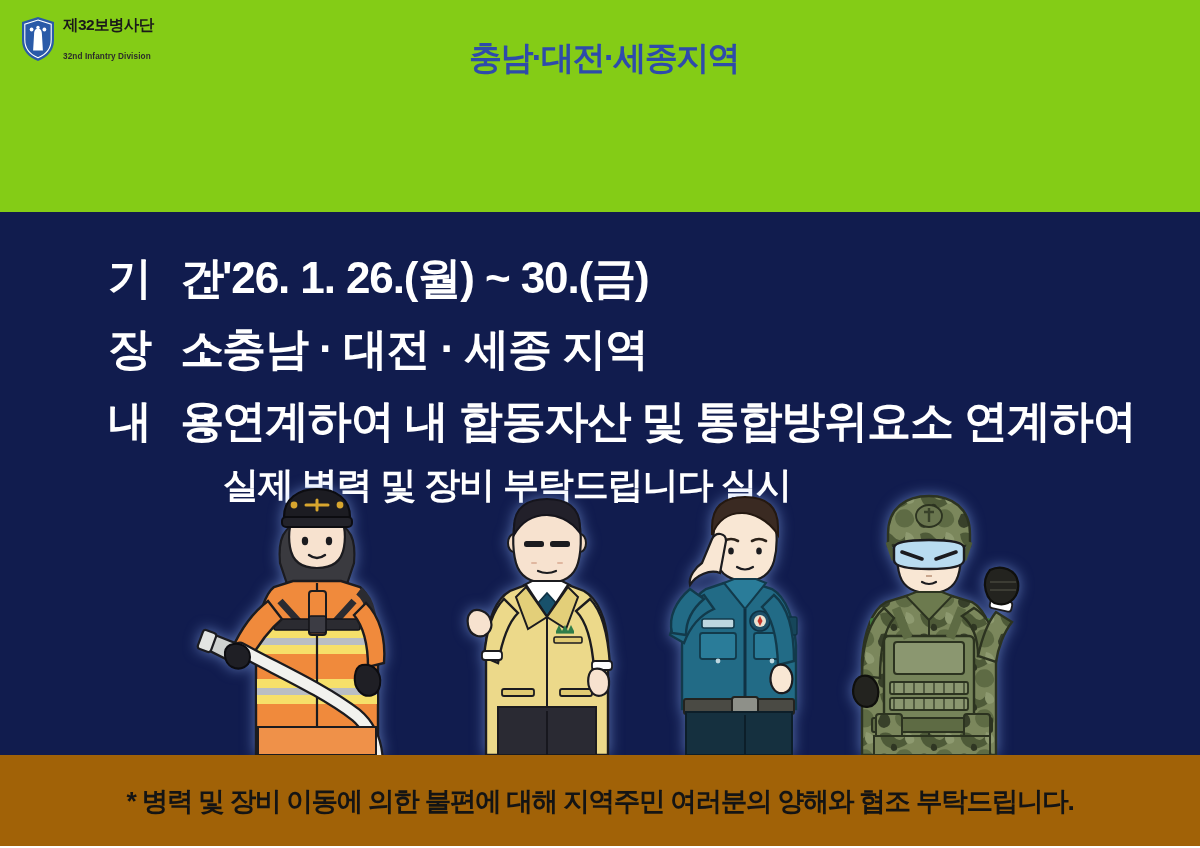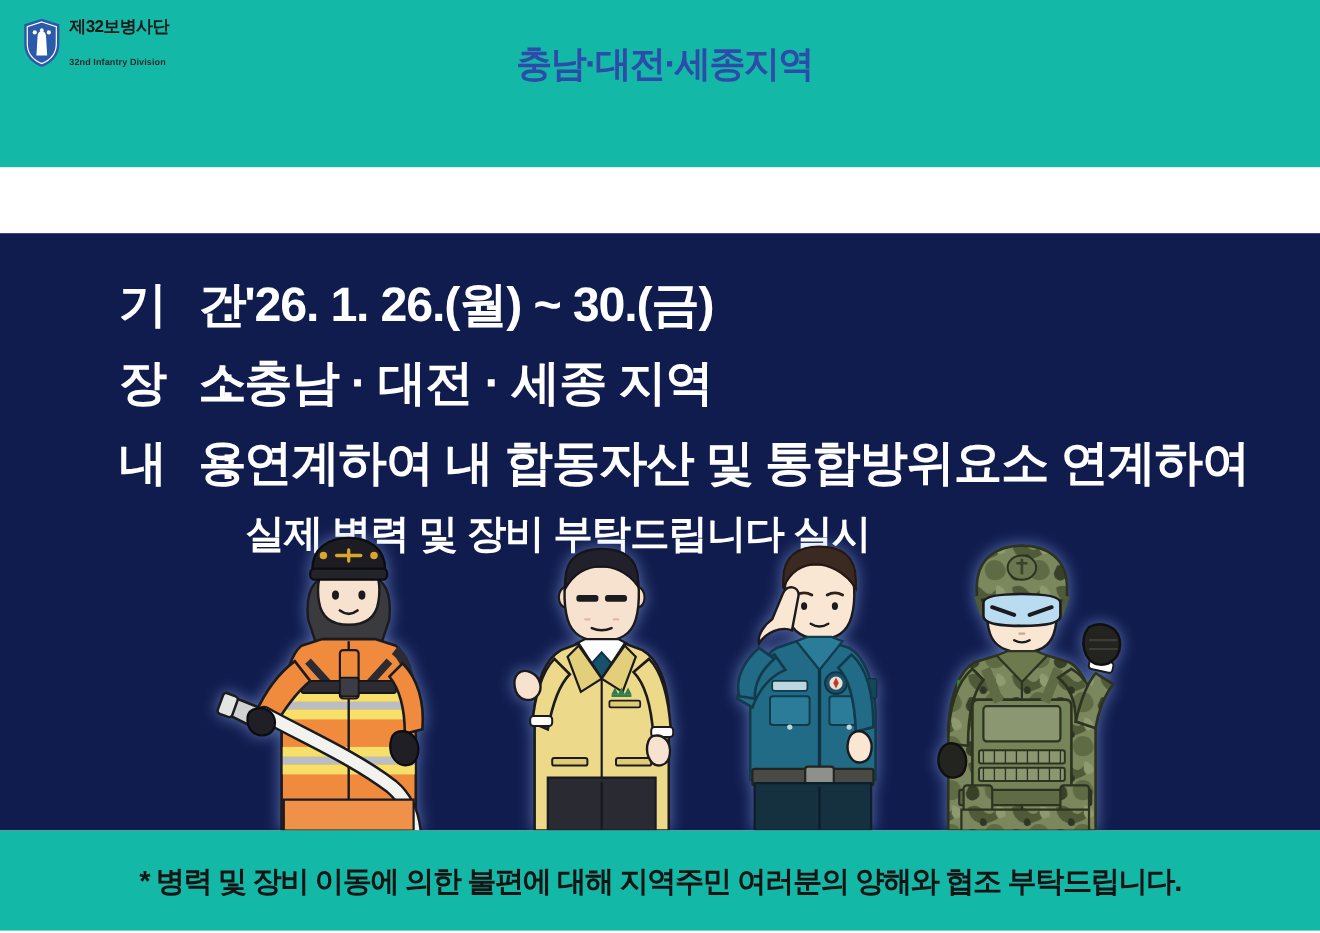--- a/index.html
+++ b/index.html
@@ -12,22 +12,22 @@
   }
   .poster {
     position:relative;
     width:1200px; height:848px;
     background:#ffffff;
   }
 
   
   .header {
     position:absolute; left:0; top:0;
-    width:1200px; height:152px;
-    background:#14b8a6;
+    width:1200px; height:212px;
+    background:#84cc16;
   }
   .brand {
     position:absolute; left:20px; top:16px;
     display:flex; align-items:center; gap:7px;
   }
   .brand-shield { width:36px; height:46px; display:block; }
   .brand-text { display:flex; flex-direction:column; justify-content:center; line-height:1; }
   .brand-ko {
     font-size:15.5px; font-weight:bold; color:#1a1a1a;
     letter-spacing:-0.6px; white-space:nowrap;
@@ -93,21 +93,21 @@
   }
   .fig-firefighter { left:196px; width:230px; height:272px; }
   .fig-official    { left:452px; width:190px; height:262px; }
   .fig-police      { left:632px; width:200px; height:262px; }
   .fig-soldier     { left:838px; width:190px; height:265px; }
 
   
   .footer {
     position:absolute; left:0; top:755px;
     width:1200px; height:91px;
-    background:#14b8a6;
+    background:#a16207;
     display:flex; align-items:center; justify-content:center;
   }
   .footer-note {
     font-size:26.5px; font-weight:bold; color:#141414;
     letter-spacing:-1.25px; white-space:nowrap;
   }
 </style>
 </head>
 <body>
 

